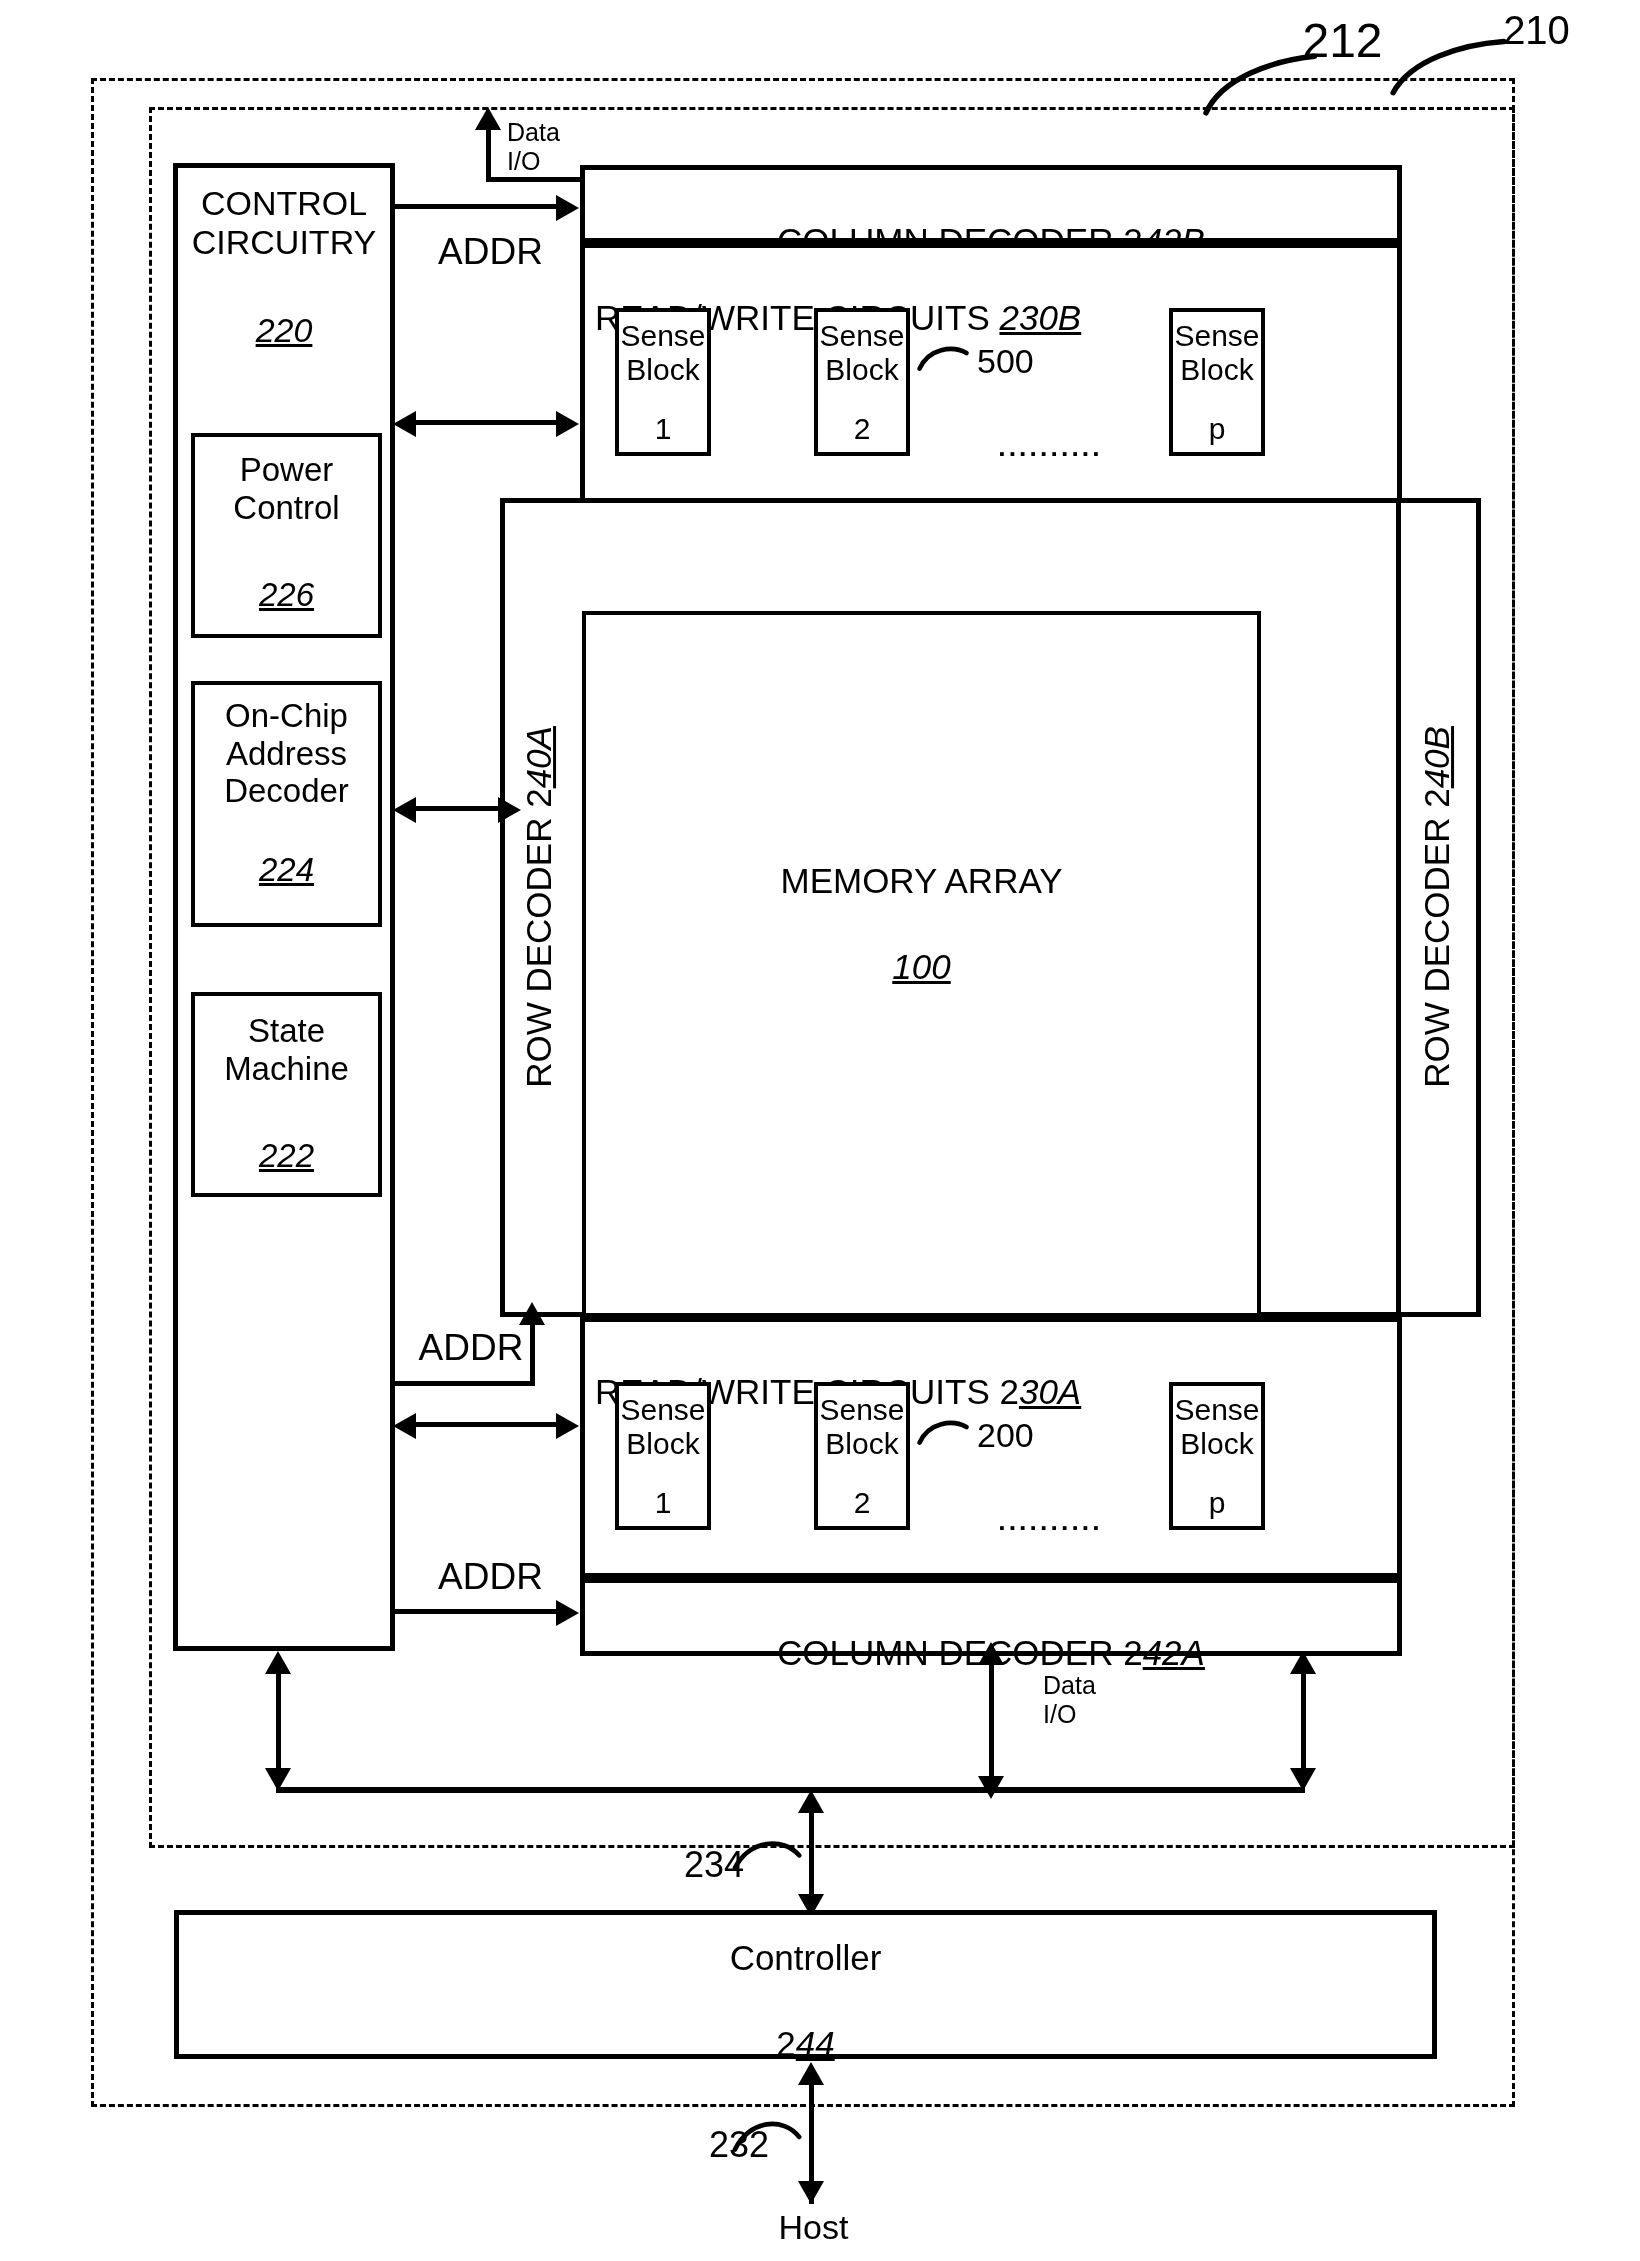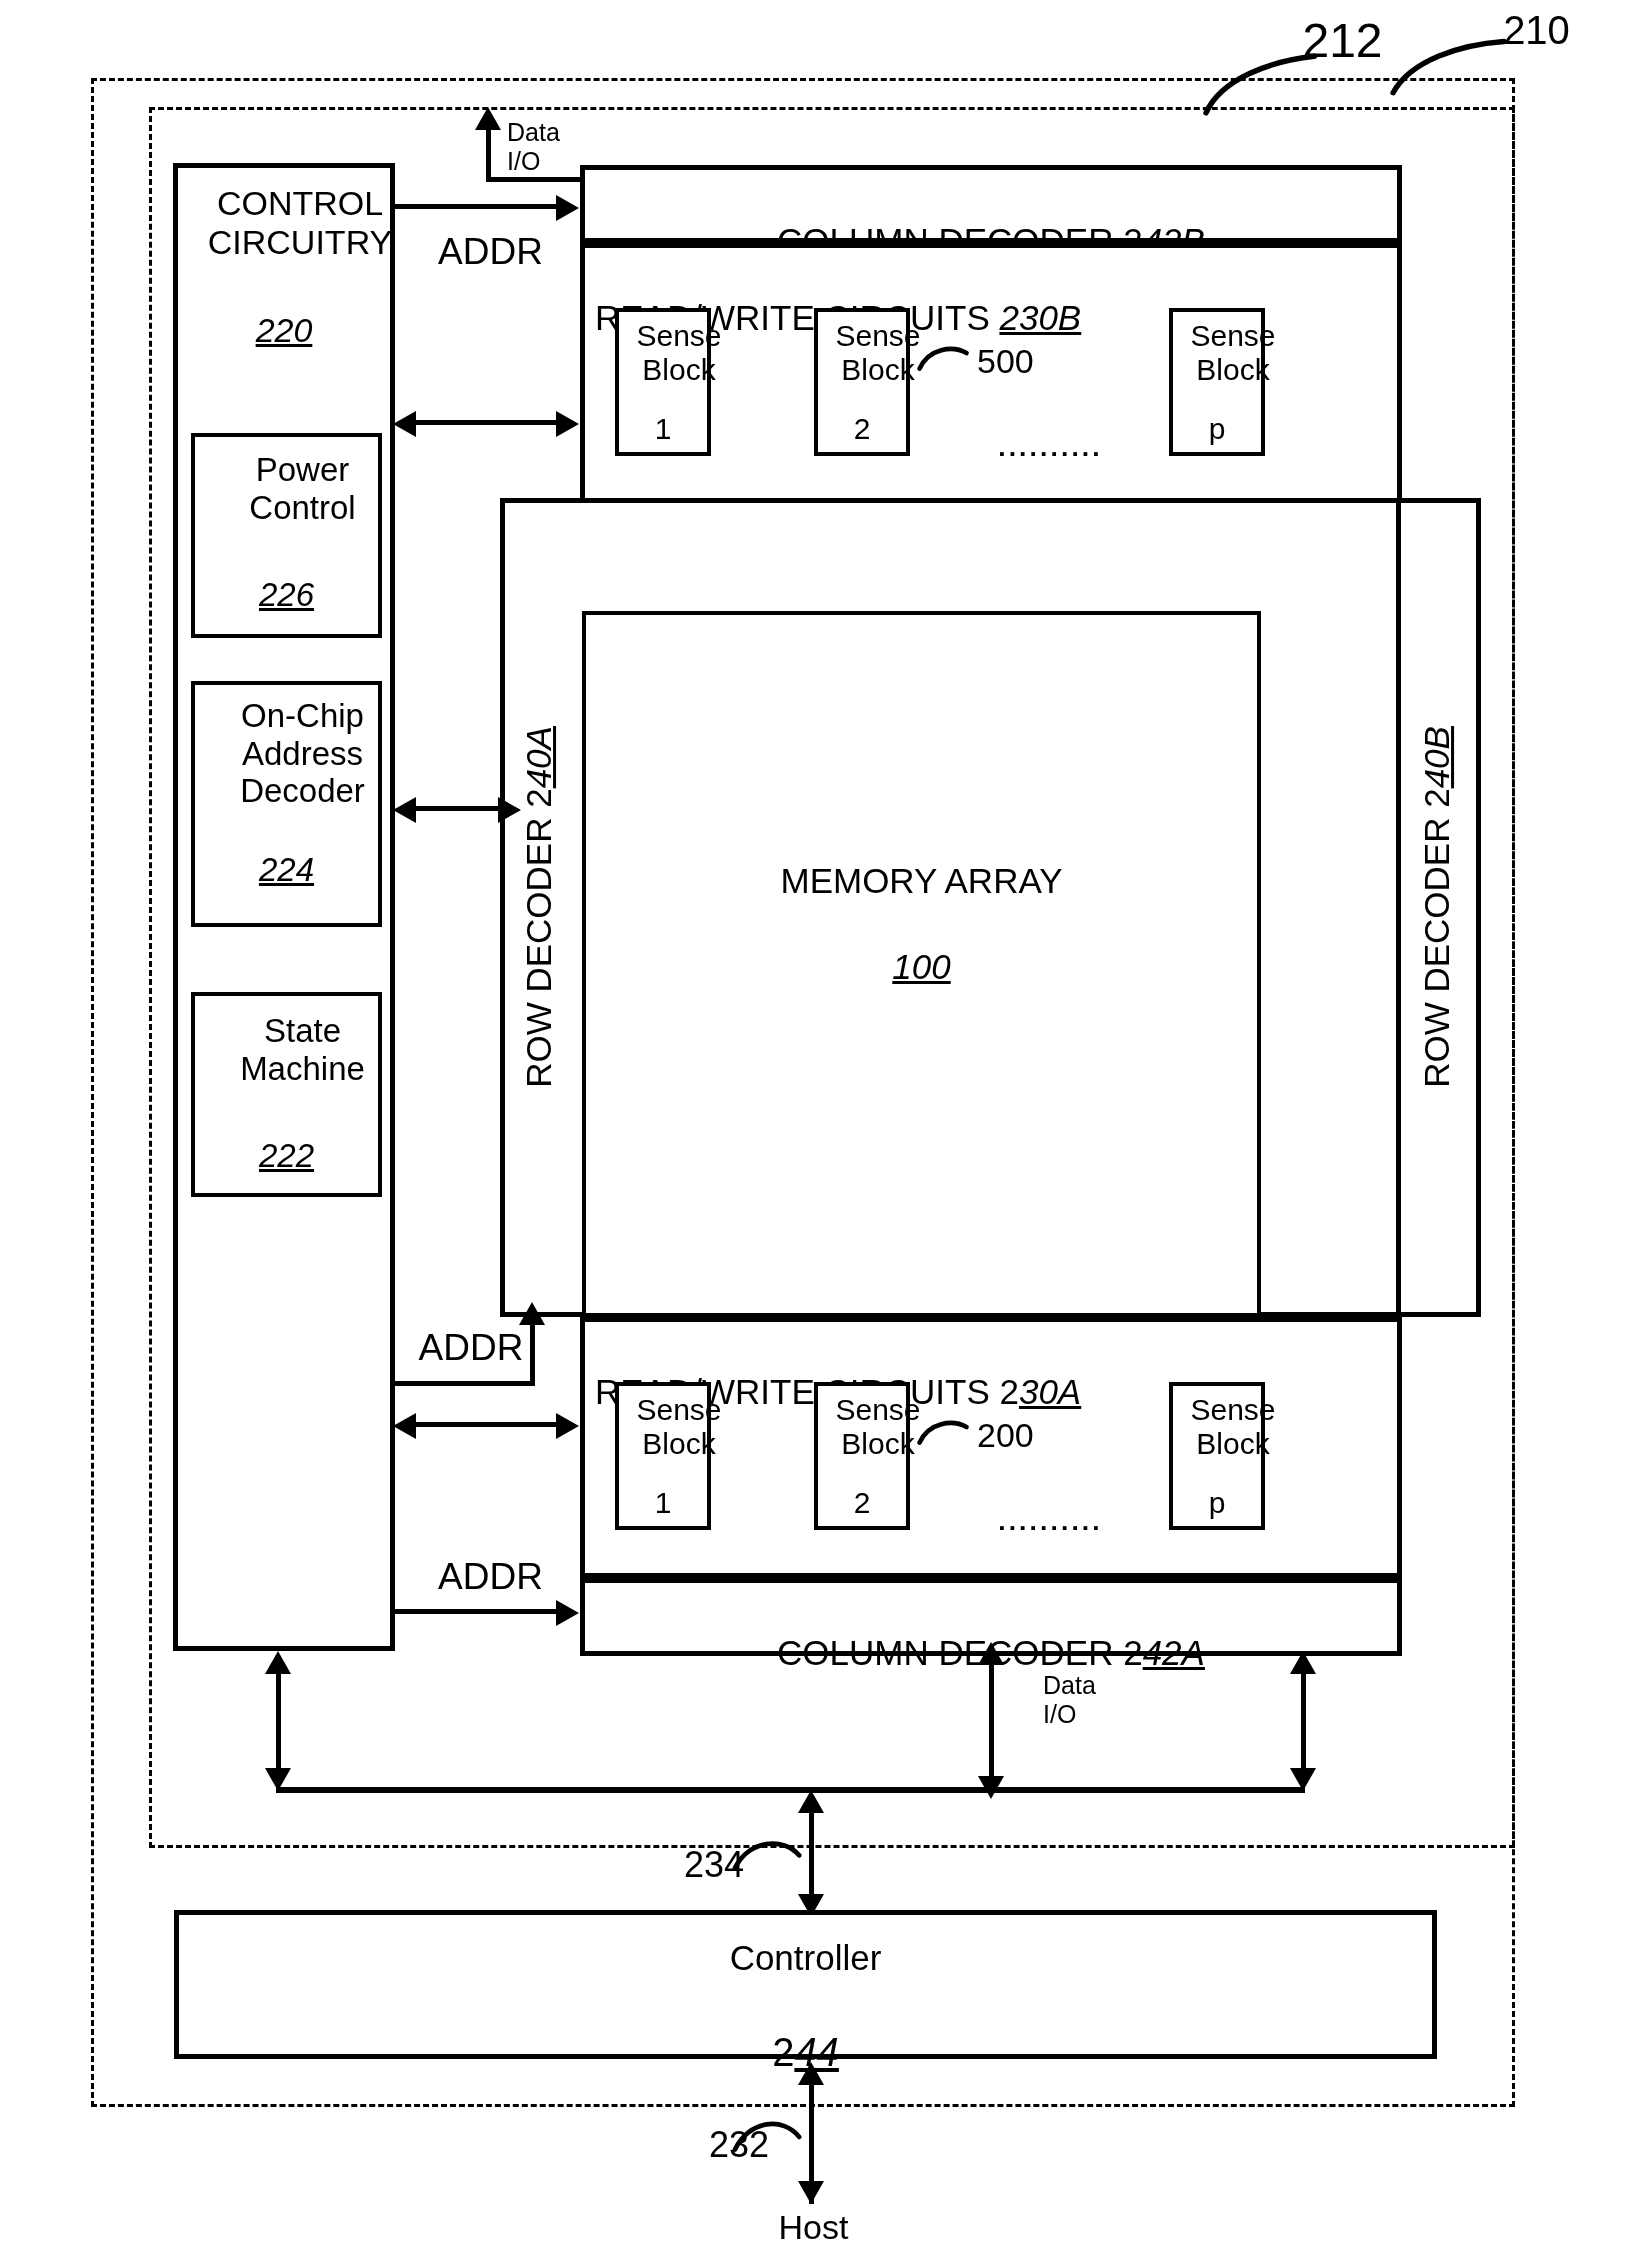--- a/index.html
+++ b/index.html
@@ -53,21 +53,20 @@
     text-decoration: underline;
     text-underline-offset: 2.3px;
     font-weight: 400;
   }
   .center-block {
     display: flex;
     flex-direction: column;
     align-items: center;
     justify-content: center;
     text-align: center;
-    margin-left: 16px;
   }
 
   
   .vert {
     transform-origin: 50% 50%;
     transform: rotate(-90deg);
     white-space: nowrap;
   }
 
   
@@ -314,21 +313,21 @@
   <div class="vline" style="left:809px; top:1807px; height:109px;"></div>
   <div class="arr-up" style="left:798px; top:1790px;"></div>
   <div class="arr-down" style="left:798px; top:1894px;"></div>
   <svg class="lead" style="left:735px; top:1835px; width:86px; height:47px;" viewBox="0 0 110 60" width="86" height="47">
     <path d="M 0 42 C 18 6, 62 2, 82 26" stroke="#000" stroke-width="6" fill="none" stroke-linecap="round"></path>
   </svg>
   <div class="t" style="left:658px; top:1844px; width:86px; font-size:36px; text-align:right;">234</div>
 
   <div class="abs box" style="left:174px; top:1910px; width:1263px; height:149px;"></div>
   <div class="t" style="left:174px; top:1938px; width:1263px; font-size:35px;">Controller</div>
-  <div class="t" style="left:174px; top:1984px; width:1263px; font-size:40px;">
+  <div class="t" style="left:174px; top:1984px; width:1263px; font-size:35px;">
     <span>2</span><span class="ref">44</span>
   </div>
 
   <div class="vline" style="left:809px; top:2079px; height:125px;"></div>
   <div class="arr-up" style="left:798px; top:2062px;"></div>
   <div class="arr-down" style="left:798px; top:2181px;"></div>
   <svg class="lead" style="left:735px; top:2115px; width:86px; height:47px;" viewBox="0 0 110 60" width="86" height="47">
     <path d="M 0 44 C 18 6, 62 2, 82 28" stroke="#000" stroke-width="6" fill="none" stroke-linecap="round"></path>
   </svg>
   <div class="t" style="left:696px; top:2124px; width:86px; font-size:36px; ">232</div>

